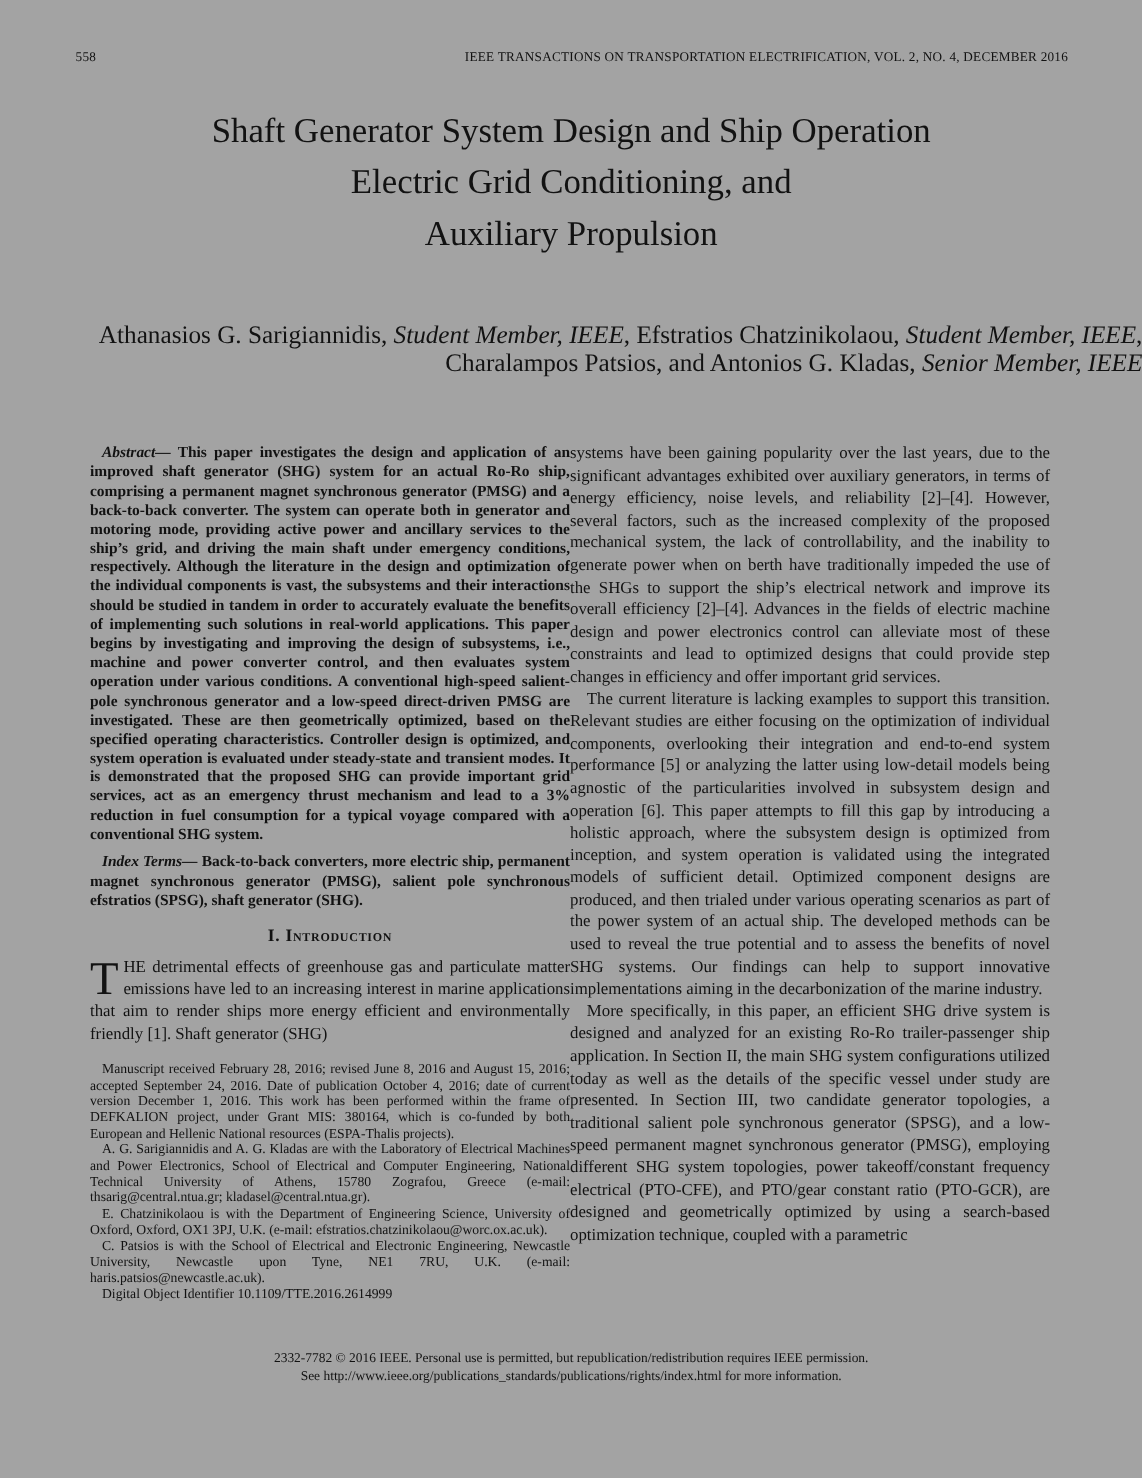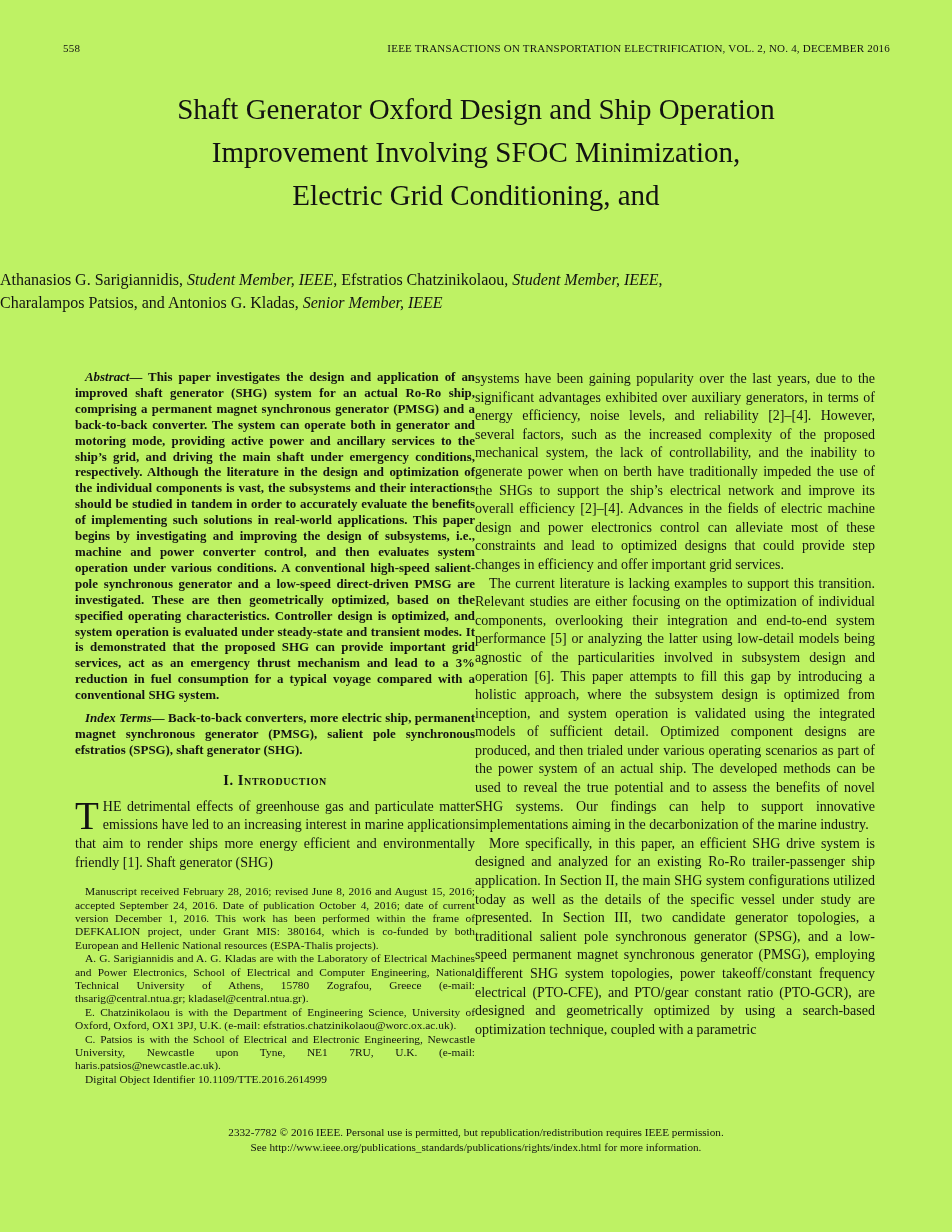--- a/index.html
+++ b/index.html
@@ -3,35 +3,35 @@
 <meta charset="utf-8">
 <style>
   * { margin:0; padding:0; box-sizing:border-box; }
   html,body { background:#ffffff; }
   body {
     width:952px; height:1232px; position:relative;
     font-family:"Liberation Serif", serif;
     color:#121212;
     -webkit-font-smoothing:antialiased;
   }
-  .page { position:absolute; inset:0; background:#bef264;padding-left:33px; }
+  .page { position:absolute; inset:0; background:#a3a3a3;padding-left:33px; }
 
   .running-head {
     position:absolute; top:42px; left:63px; right:62px;
     display:flex; justify-content:space-between; align-items:baseline;
     font-size:11px; letter-spacing:0.2px;
   }
   .title-block {
     position:absolute; top:88px; left:0; right:0;
     text-align:center; font-size:29px; line-height:43px;
     font-weight:400;
   }
   .authors-block {
     position:absolute; top:268px; left:0; right:0;
-    text-align:left; font-size:16px; line-height:23px;
+    text-align:right; font-size:21px; line-height:23px;
   }
   .it { font-style:italic; }
 
   .columns {
     position:absolute; top:370px; left:75px; width:814px;
     display:flex; 
   }
   .col { width:400px; }
 
   .abstract-par, .index-par {
@@ -72,23 +72,23 @@
 <body>
 
 <div class="page">
 
   <div class="running-head">
     <span>558</span>
     <span>IEEE TRANSACTIONS ON TRANSPORTATION ELECTRIFICATION, VOL. 2, NO. 4, DECEMBER 2016</span>
   </div>
 
   <div class="title-block">
-    <div>Shaft Generator Oxford Design and Ship Operation</div>
-    <div>Improvement Involving SFOC Minimization,</div>
+    <div>Shaft Generator System Design and Ship Operation</div>
     <div>Electric Grid Conditioning, and</div>
+    <div>Auxiliary Propulsion</div>
   </div>
 
   <div class="authors-block">
     <div><span>Athanasios G. Sarigiannidis, </span><span class="it">Student Member, IEEE</span><span>, Efstratios Chatzinikolaou, </span><span class="it">Student Member, IEEE</span><span>,</span></div>
     <div><span>Charalampos Patsios, and Antonios G. Kladas, </span><span class="it">Senior Member, IEEE</span></div>
   </div>
 
   <div class="columns">
 
     <div class="col">

